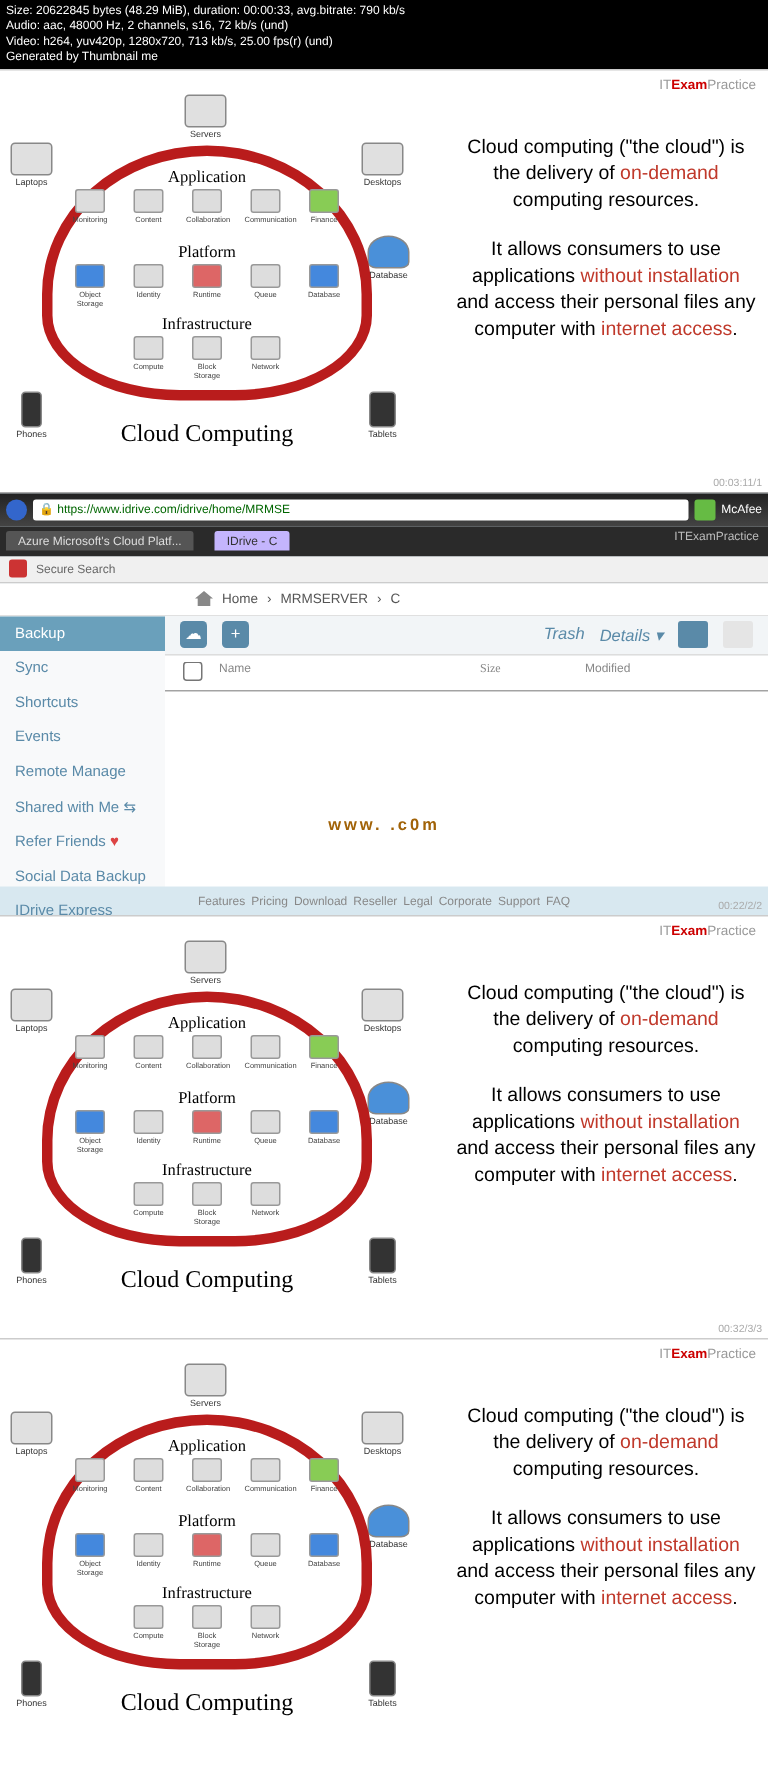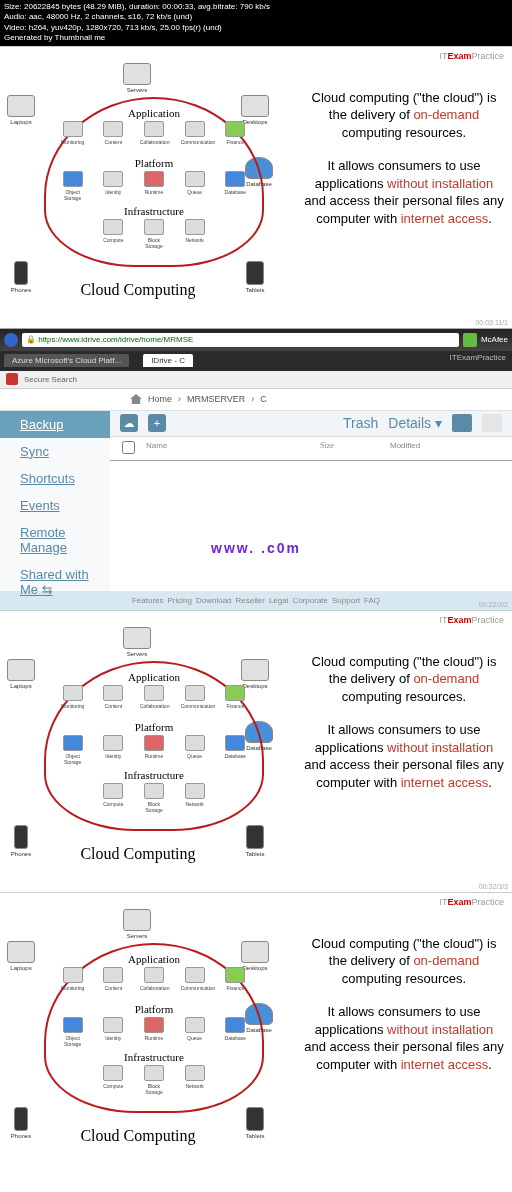--- a/index.html
+++ b/index.html
@@ -4,21 +4,21 @@
 <style>
 * { margin:0; padding:0; box-sizing:border-box; font-family:Arial,sans-serif; }
 body { width:512px; background:#fff; }
 .header { background:#000; color:#fff; font-family:monospace; font-size:8px; padding:2px 4px; line-height:1.3; }
 .header span { display:block; }
 .slide { position:relative; width:512px; height:282px; background:#fff; border-top:1px solid #ccc; }
 .logo { position:absolute; top:4px; right:8px; font-size:9px; color:#999; }
 .logo b { color:#c00; }
 .timestamp { position:absolute; bottom:2px; right:4px; font-size:7px; color:#aaa; }
 .diagram { position:absolute; left:8px; top:20px; width:260px; height:250px; }
-.cloud { position:absolute; left:36px; top:30px; width:220px; height:170px; border:2px solid #b91c1c; border-radius:60% 60% 50% 50% / 70% 70% 40% 40%; }
+.cloud { position:absolute; left:20px; top:30px; width:220px; height:170px; border:7px solid #b91c1c; border-radius:60% 60% 50% 50% / 70% 70% 40% 40%; }
 .layer { position:absolute; width:100%; text-align:center; font-size:11px; font-family:Georgia,serif; left:0; }
 .l1 { top:8px; } .l2 { top:58px; } .l3 { top:106px; }
 .iconrow { position:absolute; width:100%; left:0; display:flex; justify-content:space-evenly; }
 .ir1 { top:22px; } .ir2 { top:72px; } .ir3 { top:120px; }
 .micon { width:28px; text-align:center; }
 .micon .box { width:20px; height:16px; margin:0 auto 2px; background:#ddd; border:1px solid #999; border-radius:2px; }
 .micon .lbl { font-size:5px; color:#444; }
 .outericon { position:absolute; text-align:center; width:42px; }
 .outericon .box { width:28px; height:22px; margin:0 auto 2px; background:#e0e0e0; border:1px solid #888; border-radius:3px; }
 .outericon .lbl { font-size:6px; color:#333; }
@@ -28,44 +28,44 @@
 .text { position:absolute; right:8px; top:42px; width:200px; text-align:center; font-size:13px; line-height:1.35; }
 .text p { margin-bottom:16px; }
 .red { color:#c0392b; }
 
 .browser { width:512px; height:282px; background:#d8e8f0; border-top:1px solid #aaa; position:relative; font-size:9px; }
 .titlebar { height:22px; background:linear-gradient(#222,#444); display:flex; align-items:center; padding:0 4px; gap:4px; }
 .urlbox { flex:1; background:#fff; height:14px; border-radius:2px; padding:0 4px; font-size:8px; line-height:14px; color:#060; }
 .refresh { width:14px; height:14px; background:#6b4; border-radius:2px; }
 .tabs { height:20px; background:#2a2a2a; display:flex; align-items:center; padding:0 4px; gap:14px; }
 .tab { background:#555; color:#ddd; font-size:8px; padding:2px 8px; border-radius:2px 2px 0 0; }
-.tab.active { background:#ffffff; color:#333; }
+.tab.active { background:#c4b5fd; color:#333; }
 .secbar { height:18px; background:#f0f0f0; border-bottom:1px solid #ccc; display:flex; align-items:center; padding:0 6px; gap:6px; font-size:8px; color:#666; }
 .shield { width:12px; height:12px; background:#c33; border-radius:2px; }
 .crumbs { height:22px; background:#fff; display:flex; align-items:center; padding:0 12px 0 130px; gap:6px; font-size:9px; color:#555; border-bottom:1px solid #e0e0e0; }
 .home { width:12px; height:10px; background:#888; clip-path:polygon(50% 0,100% 50%,85% 50%,85% 100%,15% 100%,15% 50%,0 50%); }
 .main { display:flex; height:180px; }
 .sidebar { width:110px; background:#f8f9fa; display:flex; flex-direction:column; }
-.sbitem { padding:6px 20px; font-size:13px; color:#5a8aa8; cursor:pointer;text-decoration:underline; }
+.sbitem { padding:6px 10px; font-size:10px; color:#5a8aa8; cursor:pointer; }
 .sbitem.active { background:#6aa0bb; color:#fff; }
 .heart { color:#d44; }
 .content { flex:1; background:#fff; display:flex; flex-direction:column; }
 .toolbar { height:26px; background:#f2f5f7; border-bottom:1px solid #ddd; display:flex; align-items:center; padding:0 10px; gap:10px; }
 .tbtn { width:18px; height:18px; background:#5a8aa8; border-radius:3px; color:#fff; text-align:center; line-height:18px; font-size:11px; }
 .spacer { flex:1; }
-.link { font-size:14px; color:#5a8aa8; }
+.link { font-size:11px; color:#5a8aa8;font-style:italic; }
 .viewbtn { width:20px; height:18px; background:#5a8aa8; border-radius:2px; }
 .viewbtn.off { background:#e5e5e5; }
 .thead { display:flex; padding:4px 12px; font-size:8px; color:#888; border-bottom:1px solid #a3a3a3; }
 .thead .c1{width:24px;} .thead .c2{flex:1;} .thead .c3{width:70px;font-family:Liberation Serif, serif;} .thead .c4{width:110px;}
 .trow { display:flex; padding:6px 12px; font-size:9px; color:#555; align-items:center; }
 .trow .c1{width:24px;} .trow .c2{flex:1;display:flex;align-items:center;gap:6px;} .trow .c3{width:70px;} .trow .c4{width:110px;}
 .folder { width:18px; height:14px; background:#5a8aa8; border-radius:2px; }
 .footer { height:20px; display:flex; justify-content:center; align-items:center; gap:4px; font-size:8px; color:#888; }
-.wm { position:absolute; left:50%; bottom:54px; transform:translateX(-50%); font-size:14px; color:#6d28d9; font-weight:bold; letter-spacing:2px; }
+.wm { position:absolute; left:50%; bottom:54px; transform:translateX(-50%); font-size:11px; color:#a16207; font-weight:bold; letter-spacing:2px; }
 .blogo { position:absolute; top:24px; right:6px; font-size:8px; color:#bbb; z-index:5; }
 .slide.last { height:300px; }
 </style>
 </head>
 <body>
 
 <div class="header">
   <span>Size: 20622845 bytes (48.29 MiB), duration: 00:00:33, avg.bitrate: 790 kb/s</span>
   <span>Audio: aac, 48000 Hz, 2 channels, s16, 72 kb/s (und)</span>
   <span>Video: h264, yuv420p, 1280x720, 713 kb/s, 25.00 fps(r) (und)</span>

